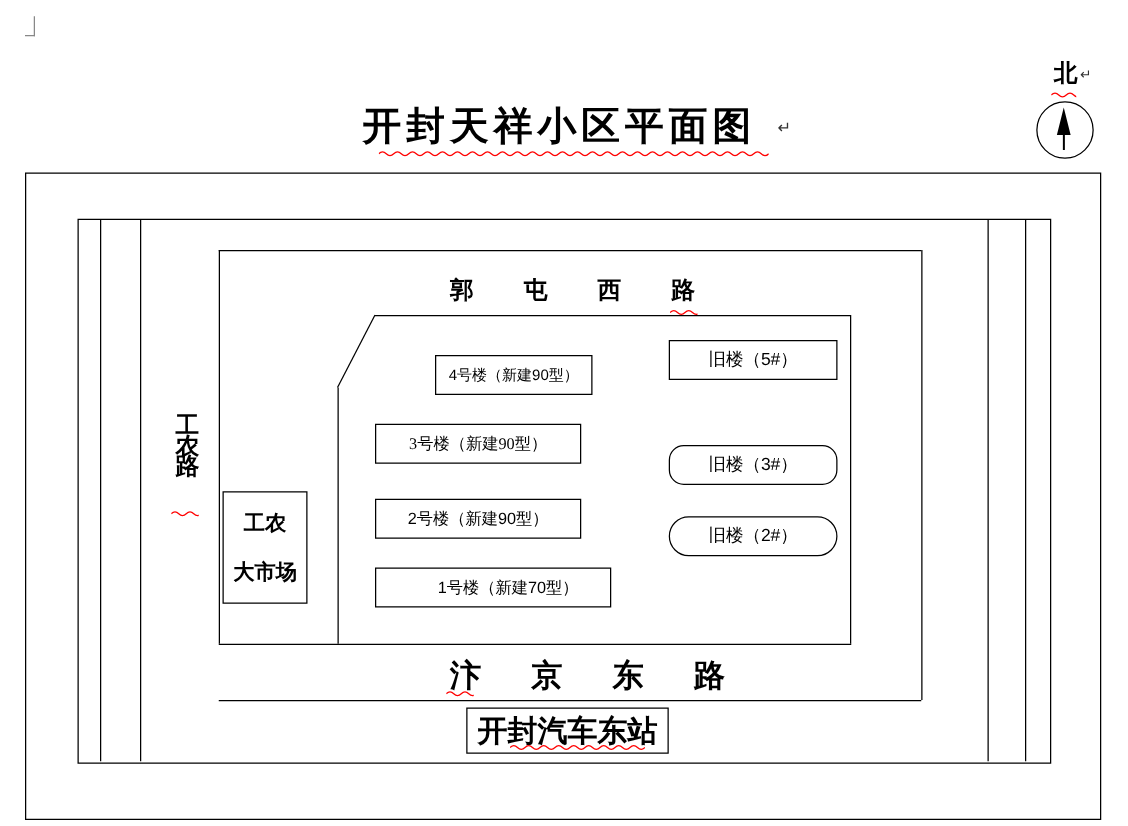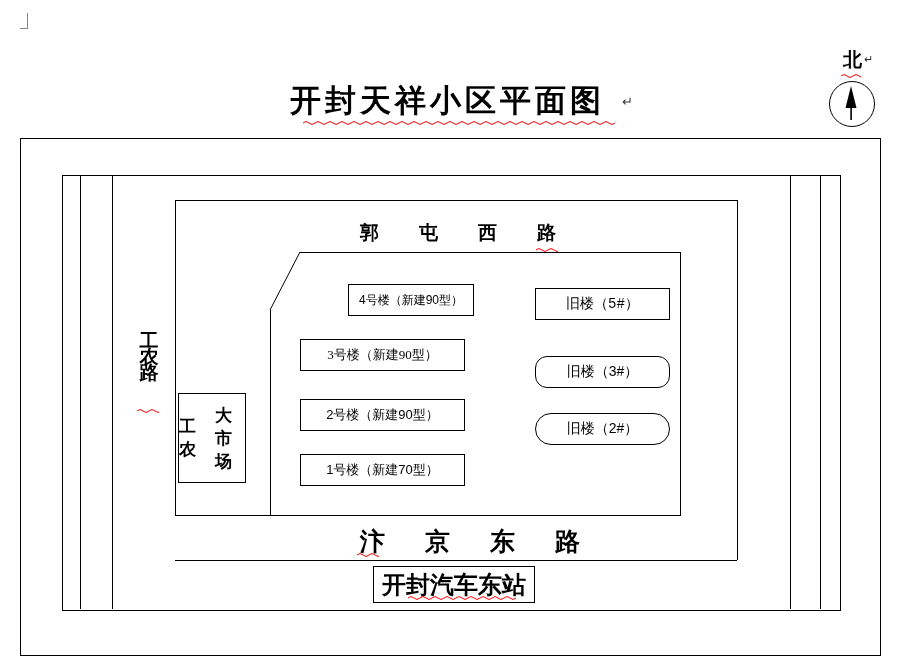--- a/index.html
+++ b/index.html
@@ -72,39 +72,39 @@
   <div class="lbl" style="left:360px;top:528px;font-size:25px;letter-spacing:40px;">汴京东路</div>
   <svg class="wavy" style="left:357px;top:551px" width="22" height="8">
       <path fill="none" stroke-width="1" d="M0 4 Q 3 1 6 4 Q 9 7 12 4 Q 15 1 18 4 Q 21 7 24 4" stroke="#ff0000"></path>
     </svg>
 
   <div class="lbl" style="left:138px;top:316px;font-size:19px;letter-spacing:16px;writing-mode:vertical-rl;">工农路</div>
   <svg class="wavy" style="left:137px;top:407px" width="22" height="8">
       <path fill="none" stroke-width="1" d="M0 4 Q 3 1 6 4 Q 9 7 12 4 Q 15 1 18 4 Q 21 7 24 4" stroke="#ff0000"></path>
     </svg>
 
-  <div class="box" style="left:178px;top:393px;width:66px;height:88px;flex-direction:row;gap:16px;font-weight:700;font-size:17px;">
+  <div class="box" style="left:178px;top:393px;width:66px;height:88px;flex-direction:column;gap:16px;font-weight:700;font-size:17px;">
     <div>工农</div>
     <div>大市场</div>
   </div>
 
   <div class="box bld" style="left:348px;top:284px;width:124px;height:30px;font-size:12px;">
     <span>4号楼（新建90型）</span>
   </div>
   <div class="box bld" style="left:300px;top:339px;width:163px;height:30px;font-family:Liberation Serif, serif;">
     <span>3号楼（新建90型）</span>
   </div>
   <div class="box bld" style="left:300px;top:399px;width:163px;height:30px;">
     <span>2号楼（新建90型）</span>
   </div>
-  <div class="box bld" style="left:300px;top:454px;width:163px;height:30px;">
+  <div class="box bld" style="left:300px;top:454px;width:163px;height:30px;padding-left:24px;">
     <span>1号楼（新建70型）</span>
   </div>
 
-  <div class="box bld" style="left:535px;top:288px;width:133px;height:30px;font-size:14px;font-family:Liberation Mono, monospace;">
+  <div class="box bld" style="left:535px;top:272px;width:133px;height:30px;font-size:14px;">
     <span>旧楼（5#）</span>
   </div>
   <div class="box bld" style="left:535px;top:356px;width:133px;height:30px;font-size:14px;border-radius:12px;">
     <span>旧楼（3#）</span>
   </div>
   <div class="box bld" style="left:535px;top:413px;width:133px;height:30px;font-size:14px;border-radius:16px;">
     <span>旧楼（2#）</span>
   </div>
 
   <div class="box" style="left:373px;top:566px;width:160px;height:35px;font-size:24px;font-weight:700;">

